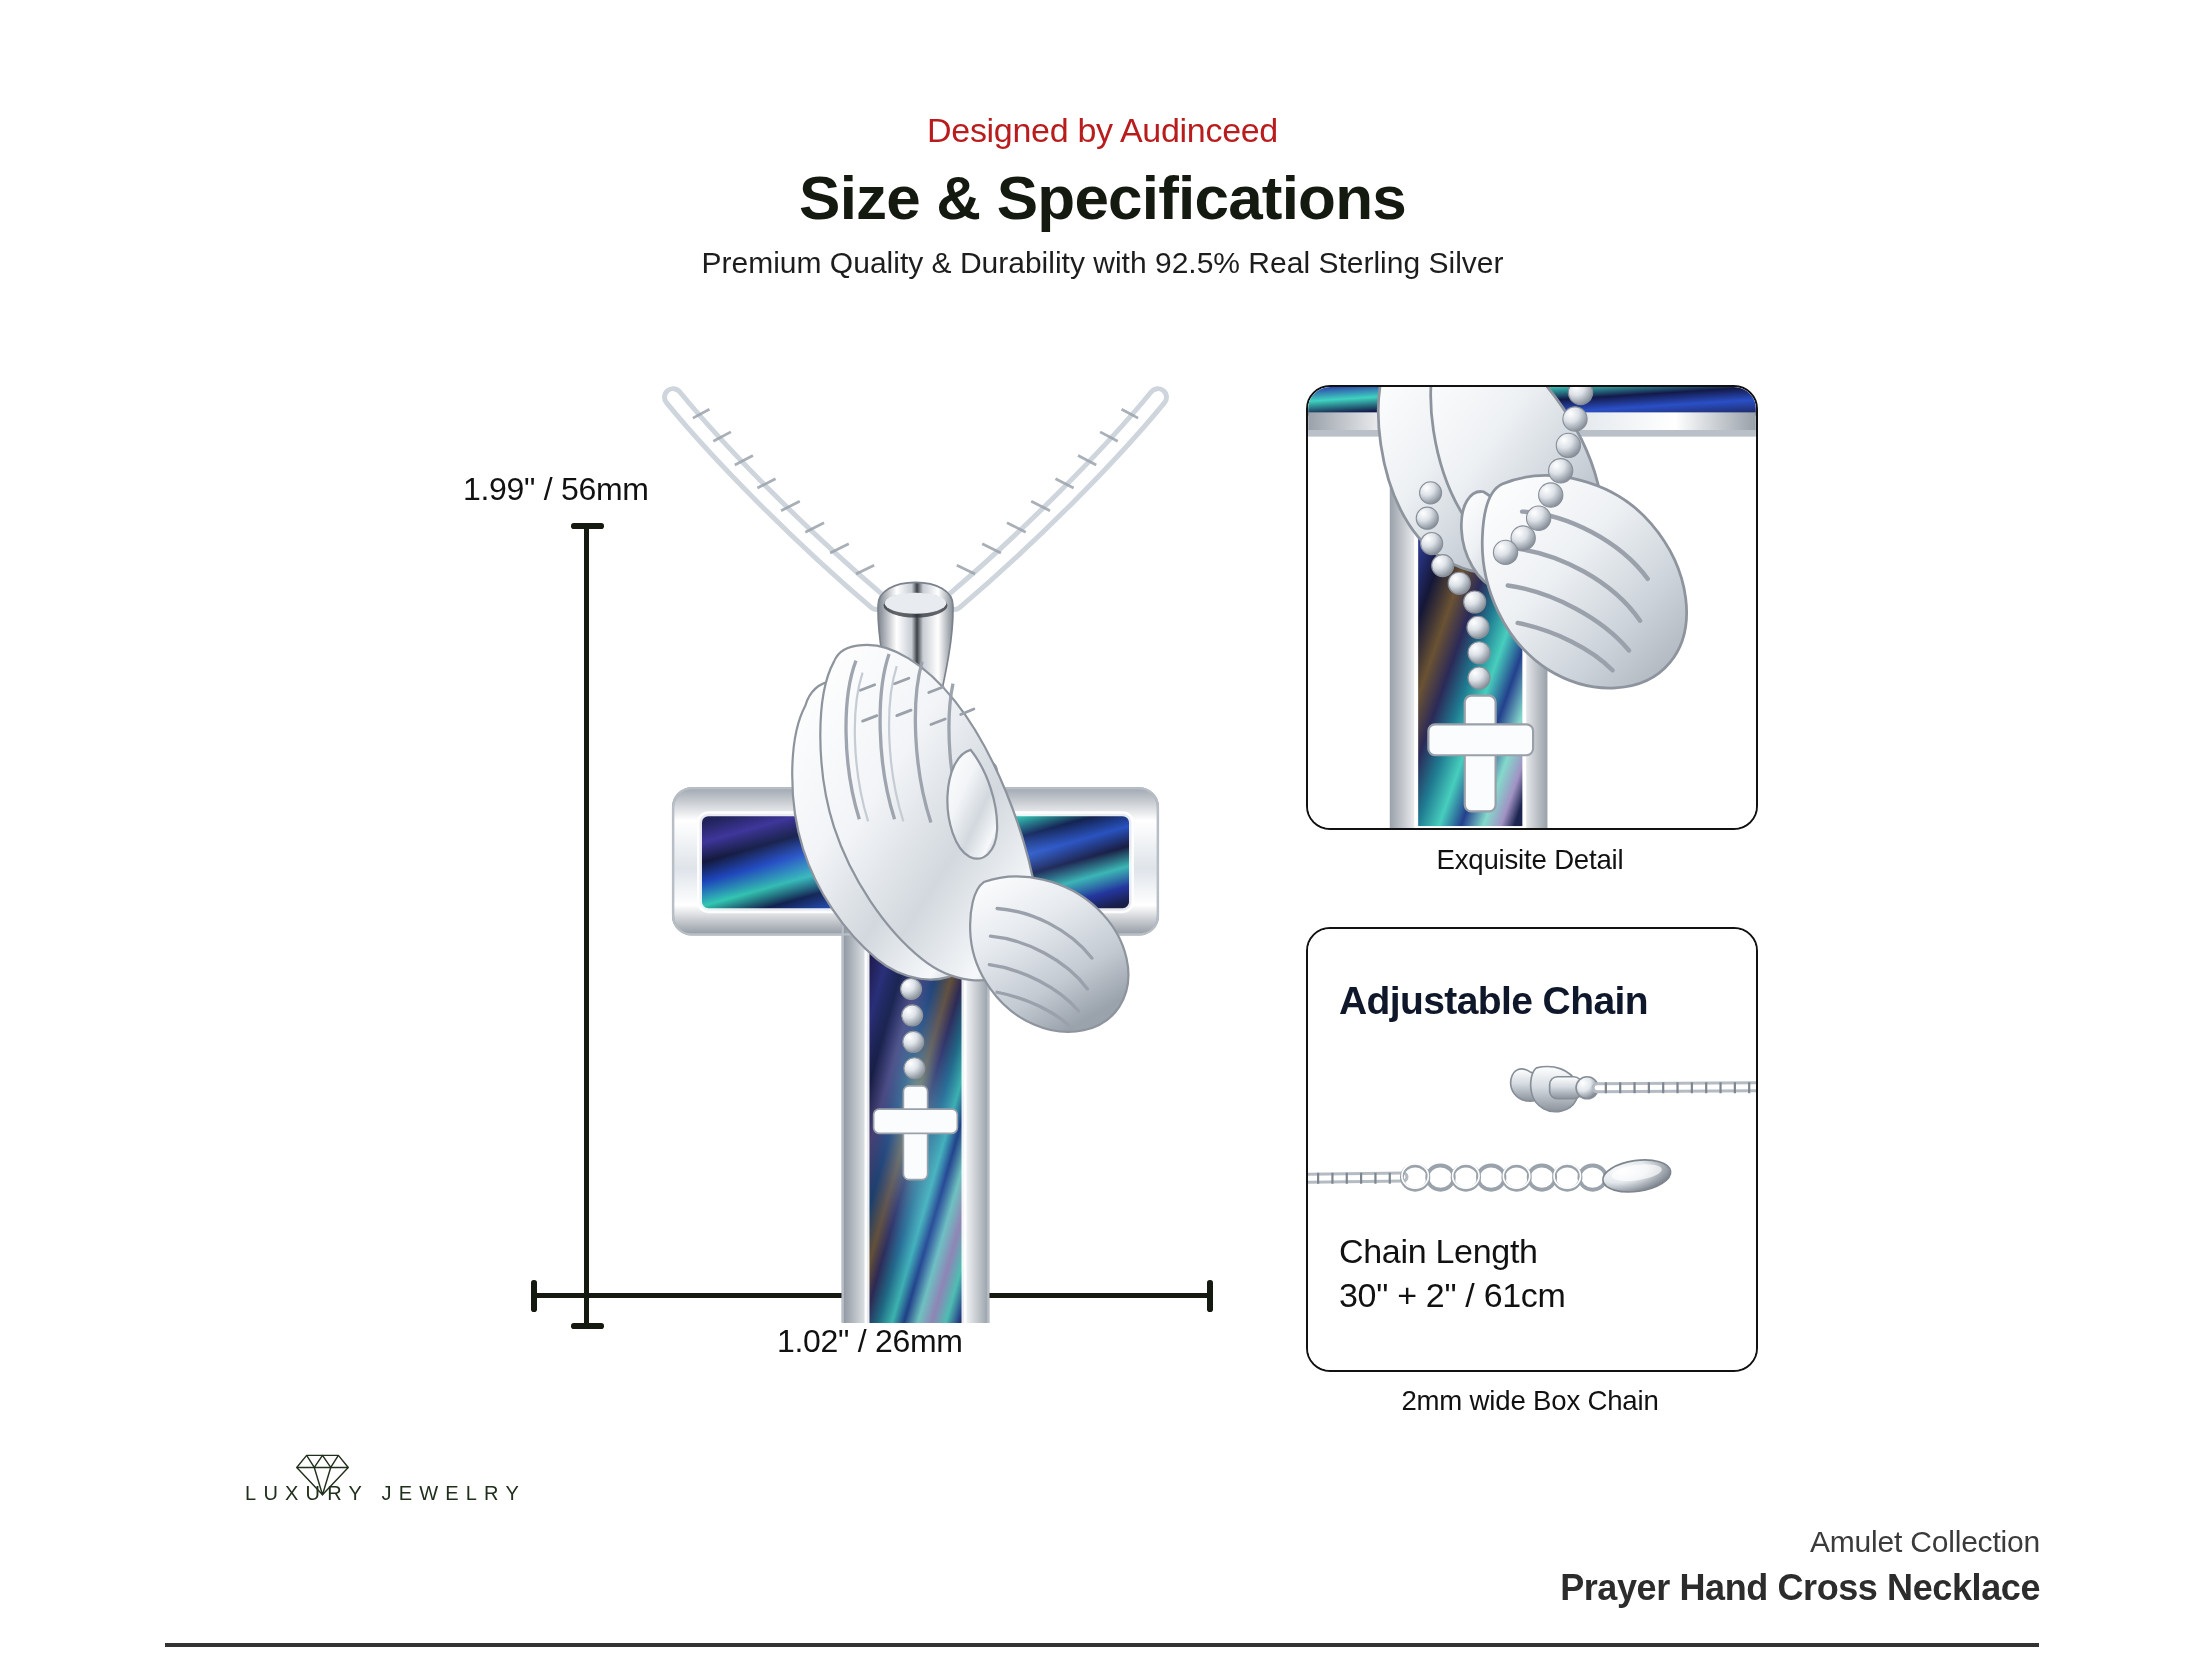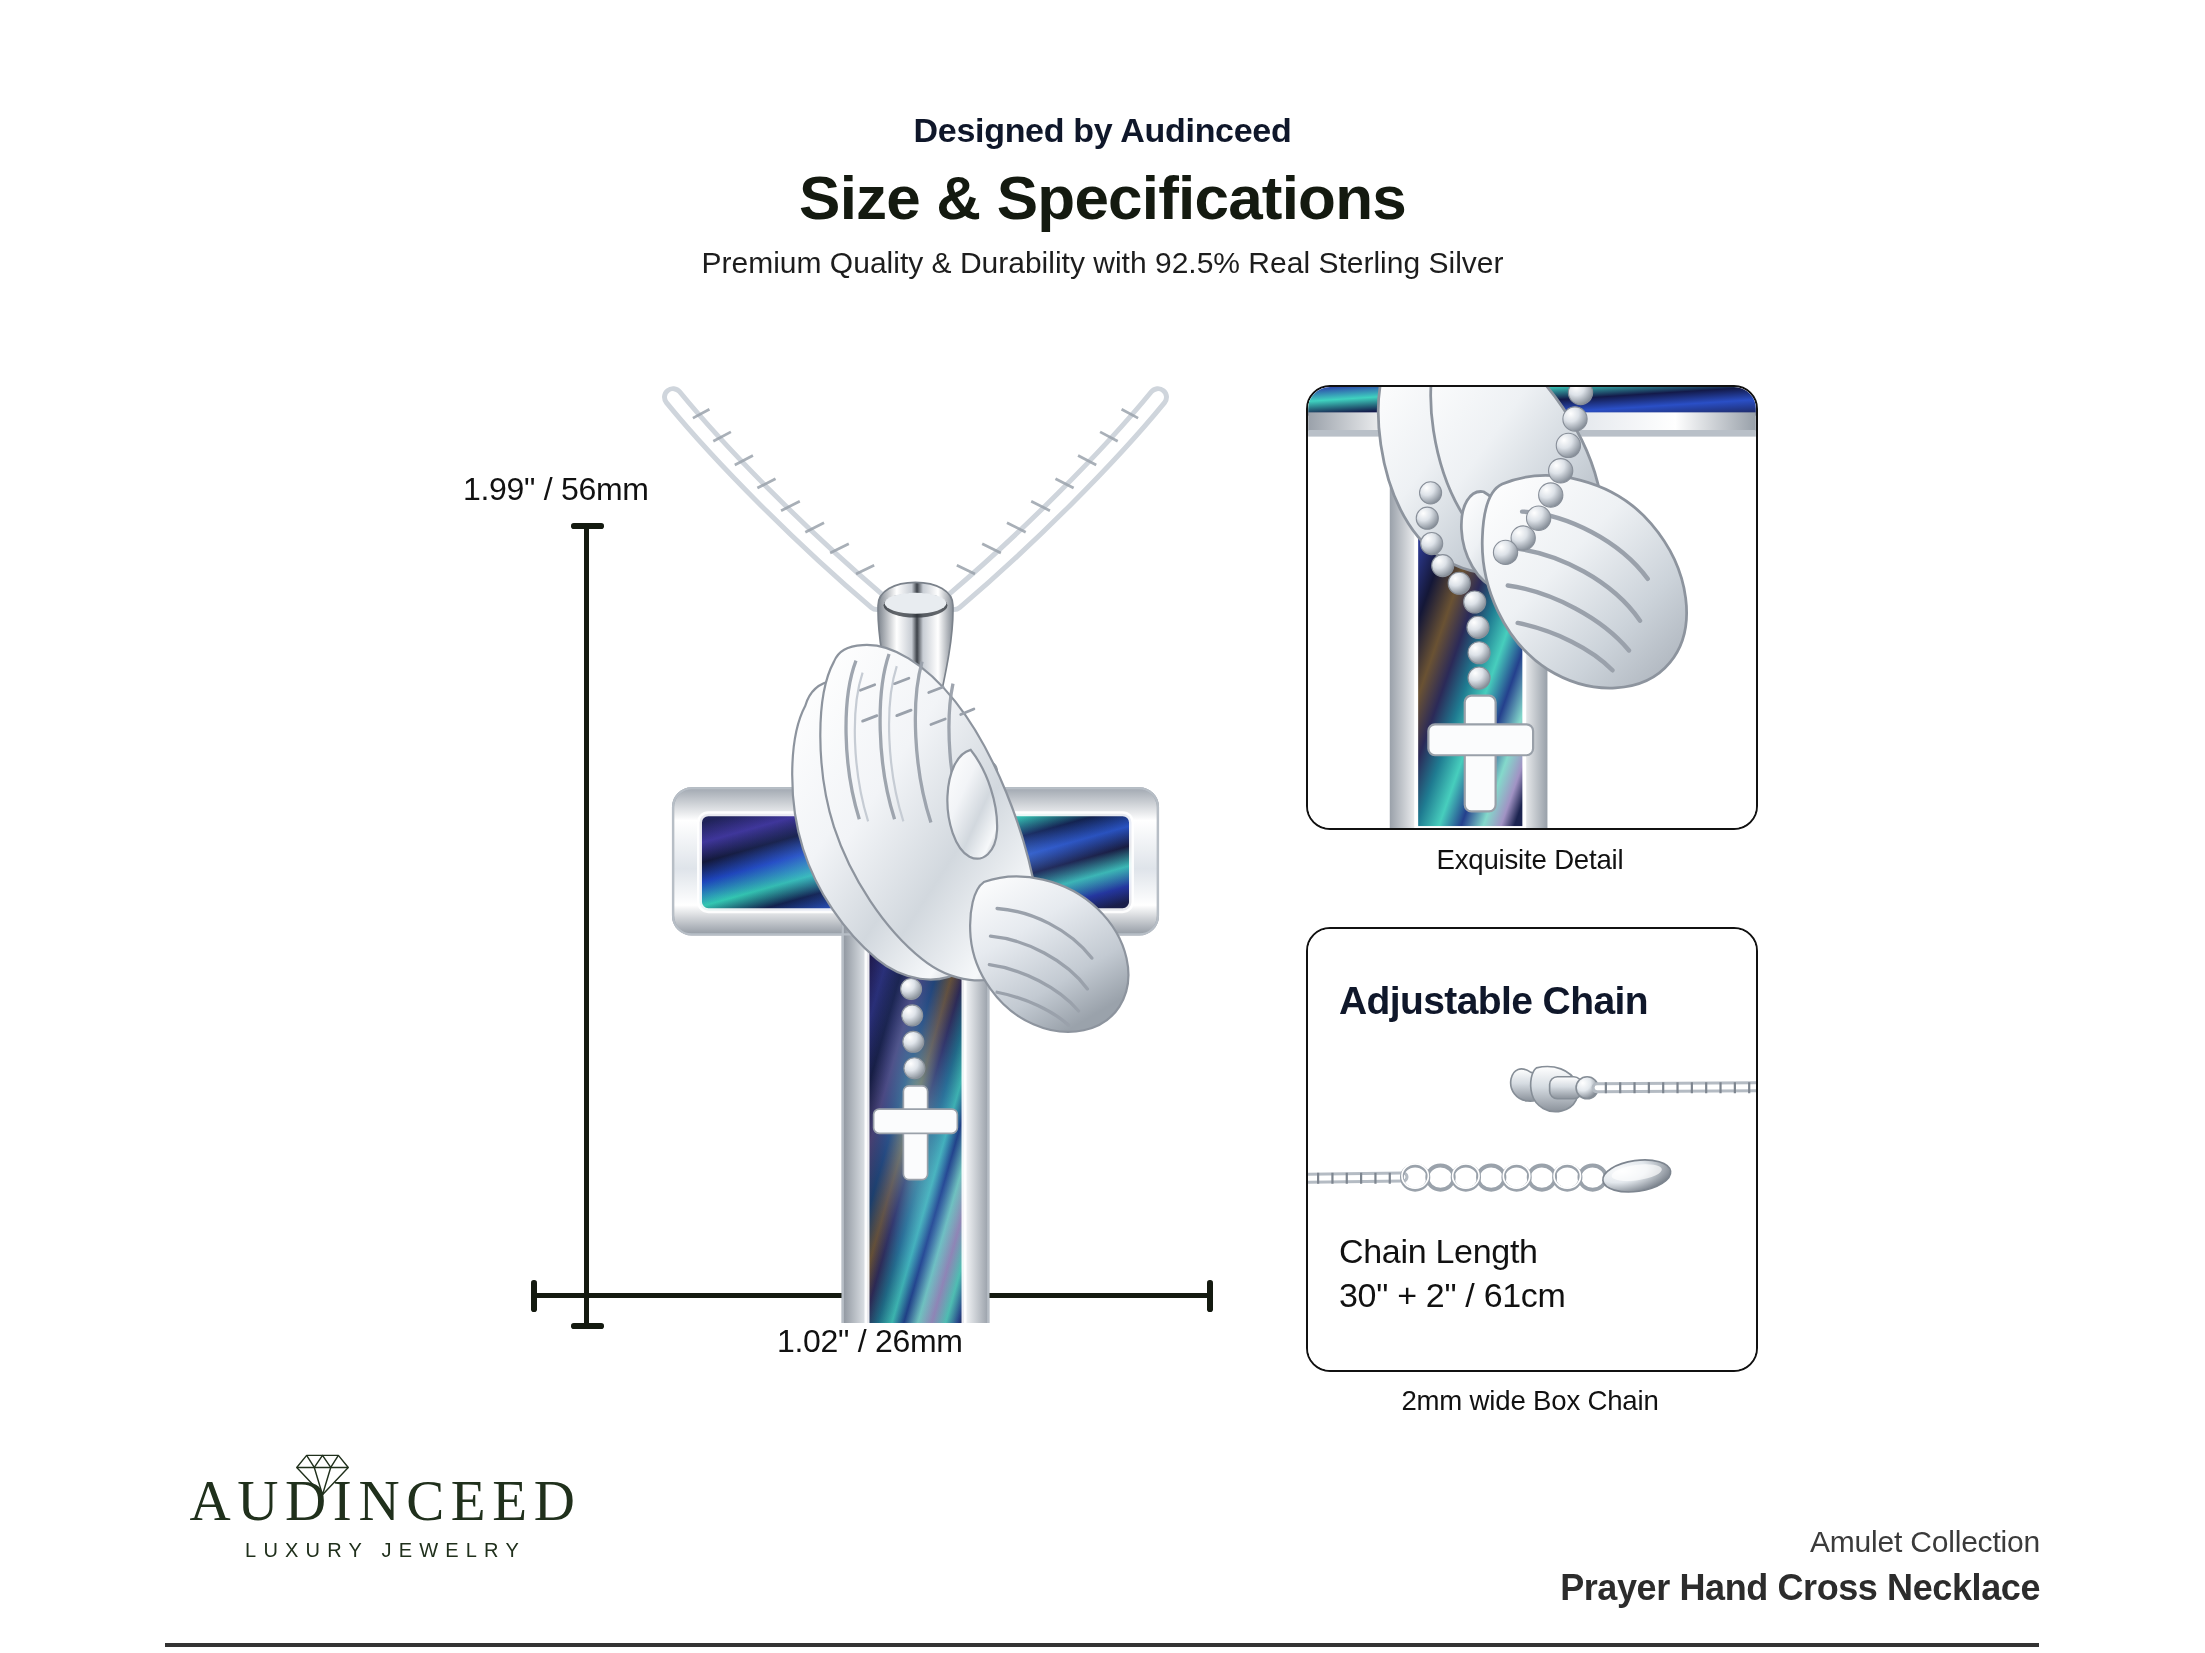--- a/index.html
+++ b/index.html
@@ -8,21 +8,21 @@
     background:#ffffff;
     font-family:"Liberation Sans", sans-serif;
     color:#1a1a1a;
     overflow:hidden;
     position:relative;
   }
 
   
   .header{position:absolute;left:0;top:0;width:2205px;text-align:center;}
   .brand-line{
-    font-size:34px;font-weight:bold;color:#0f172a;
+    font-size:34px;font-weight:normal;color:#b91c1c;
     letter-spacing:-0.3px;margin-top:113px;line-height:1;text-align:center;
   }
   .main-title{
     font-size:62px;font-weight:bold;color:#141a10;
     letter-spacing:-0.8px;margin-top:20px;line-height:1;
   }
   .sub-title{
     font-size:30px;font-weight:normal;color:#1d1d1d;
     margin-top:19px;line-height:1;
   }
@@ -517,21 +517,20 @@
 <svg class="logo-gem" viewBox="0 0 110 84">
   <g fill="none" stroke="#20301c" stroke-width="2.6" stroke-linejoin="round">
     <path d="M8,30 L26,8 L84,8 L102,30 L55,80 Z"></path>
     <path d="M8,30 L102,30"></path>
     <path d="M26,8 L40,30 L55,80 L70,30 L84,8"></path>
     <path d="M40,30 L55,8 L70,30"></path>
   </g>
 </svg>
 
 <div class="logo-block">
-  <div class="logo-word">AUDINCEED</div>
   <div class="logo-sub">LUXURY JEWELRY</div>
 </div>
 
 <div class="footer-right">
   <div class="collection">Amulet Collection</div>
   <div class="product-name">Prayer Hand Cross Necklace</div>
 </div>
 
 <div class="footer-rule"></div>
 

